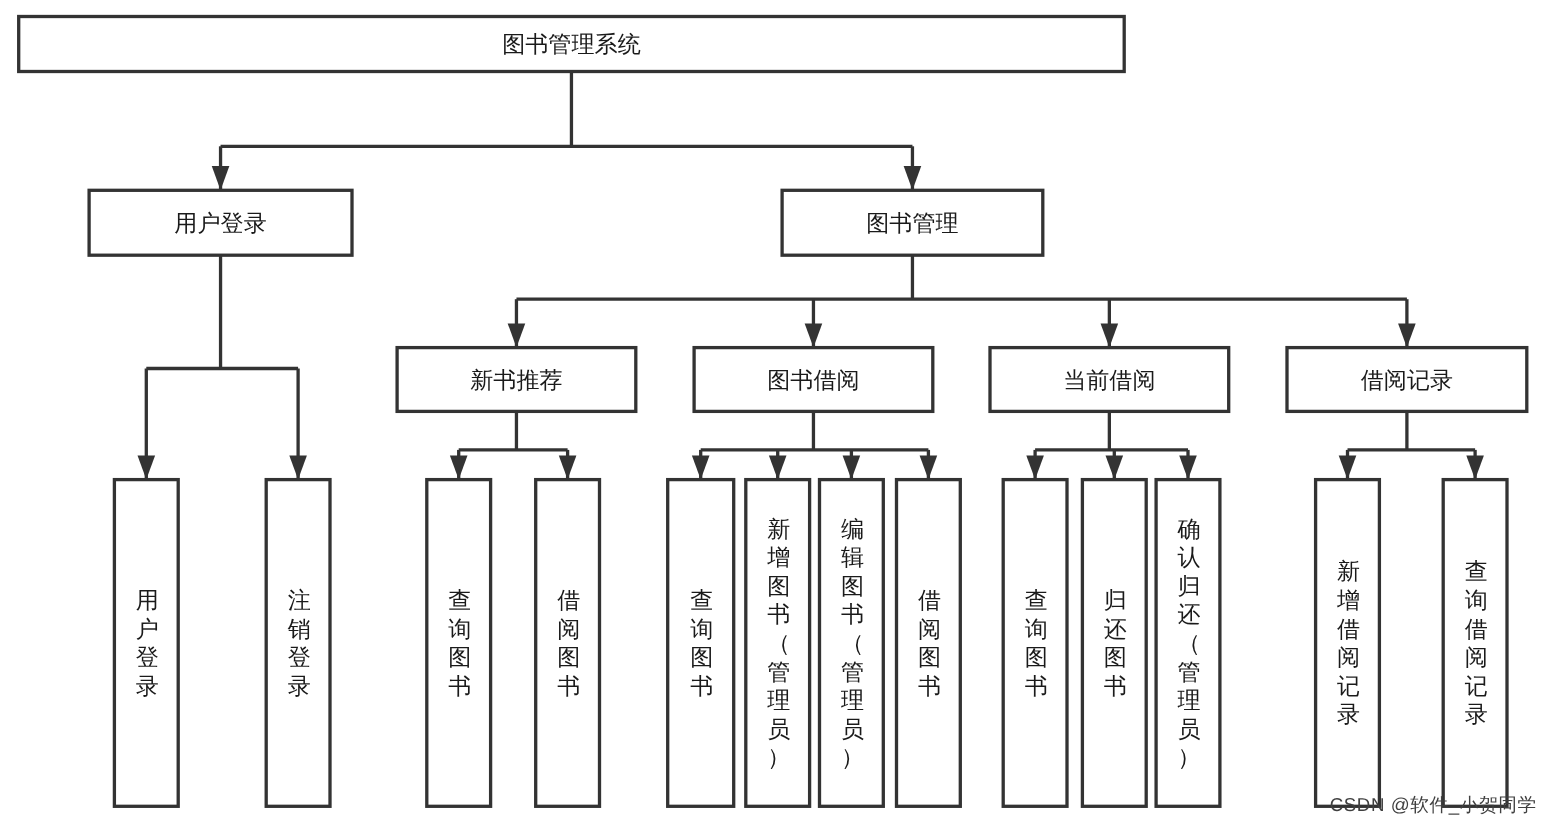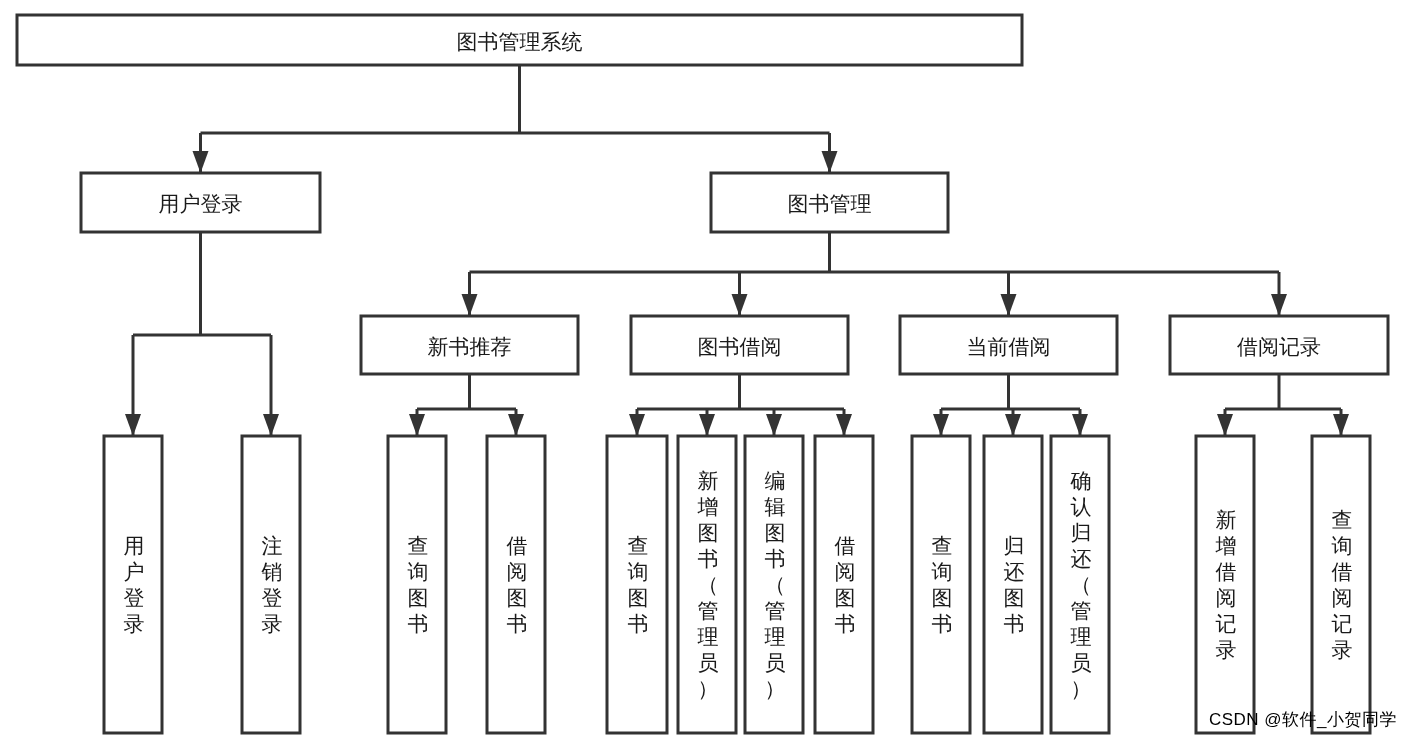--- a/index.html
+++ b/index.html
@@ -48,24 +48,24 @@
   }
   .node-label-vertical {
     fill: #1a1a1a;
     font-family: "Liberation Sans", "DejaVu Sans", sans-serif;
     font-size: 21px;
     text-anchor: middle;
   }
   .watermark-text {
     position: absolute;
     right: 8px;
-    bottom: 16px;
+    bottom: 4px;
     font-family: "Liberation Sans", "DejaVu Sans", sans-serif;
     font-size: 17px;
-    color: #000000;
+    color: #404040;
     white-space: nowrap;
     letter-spacing: 0.5px;
     user-select: none;
   }
 </style>
 </head>
 <body>
 
 <div id="diagram-root">
 

